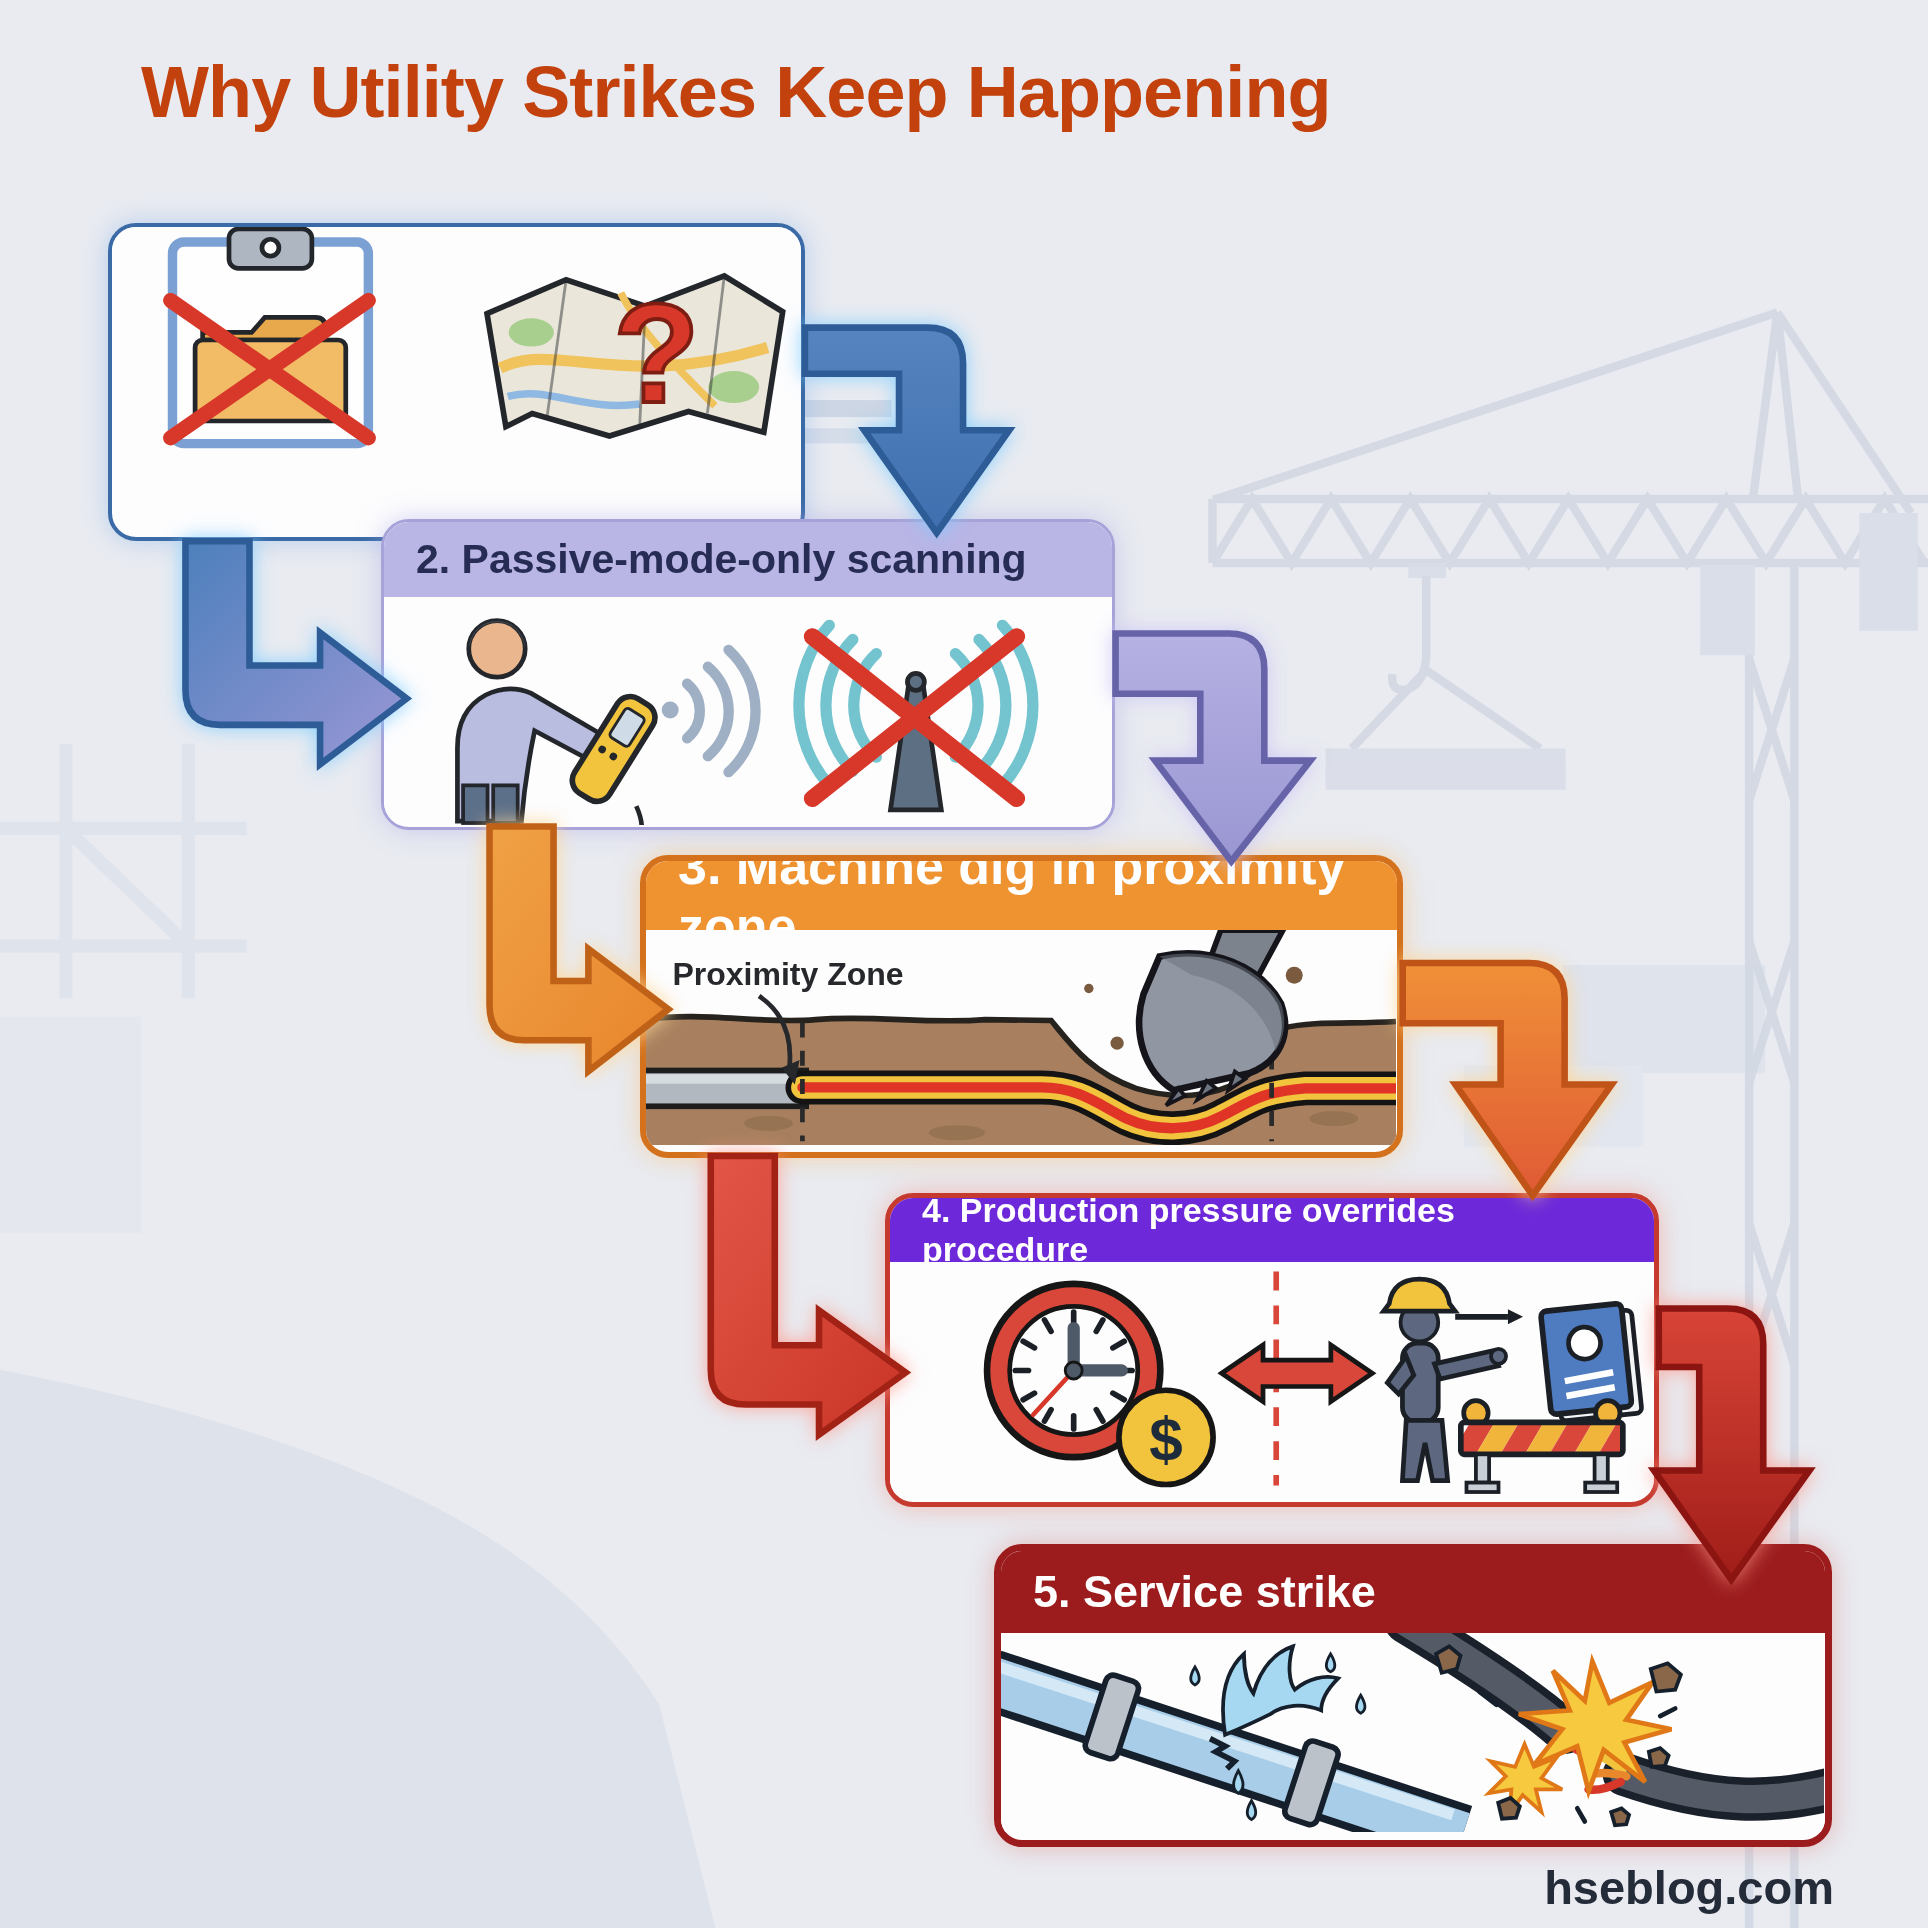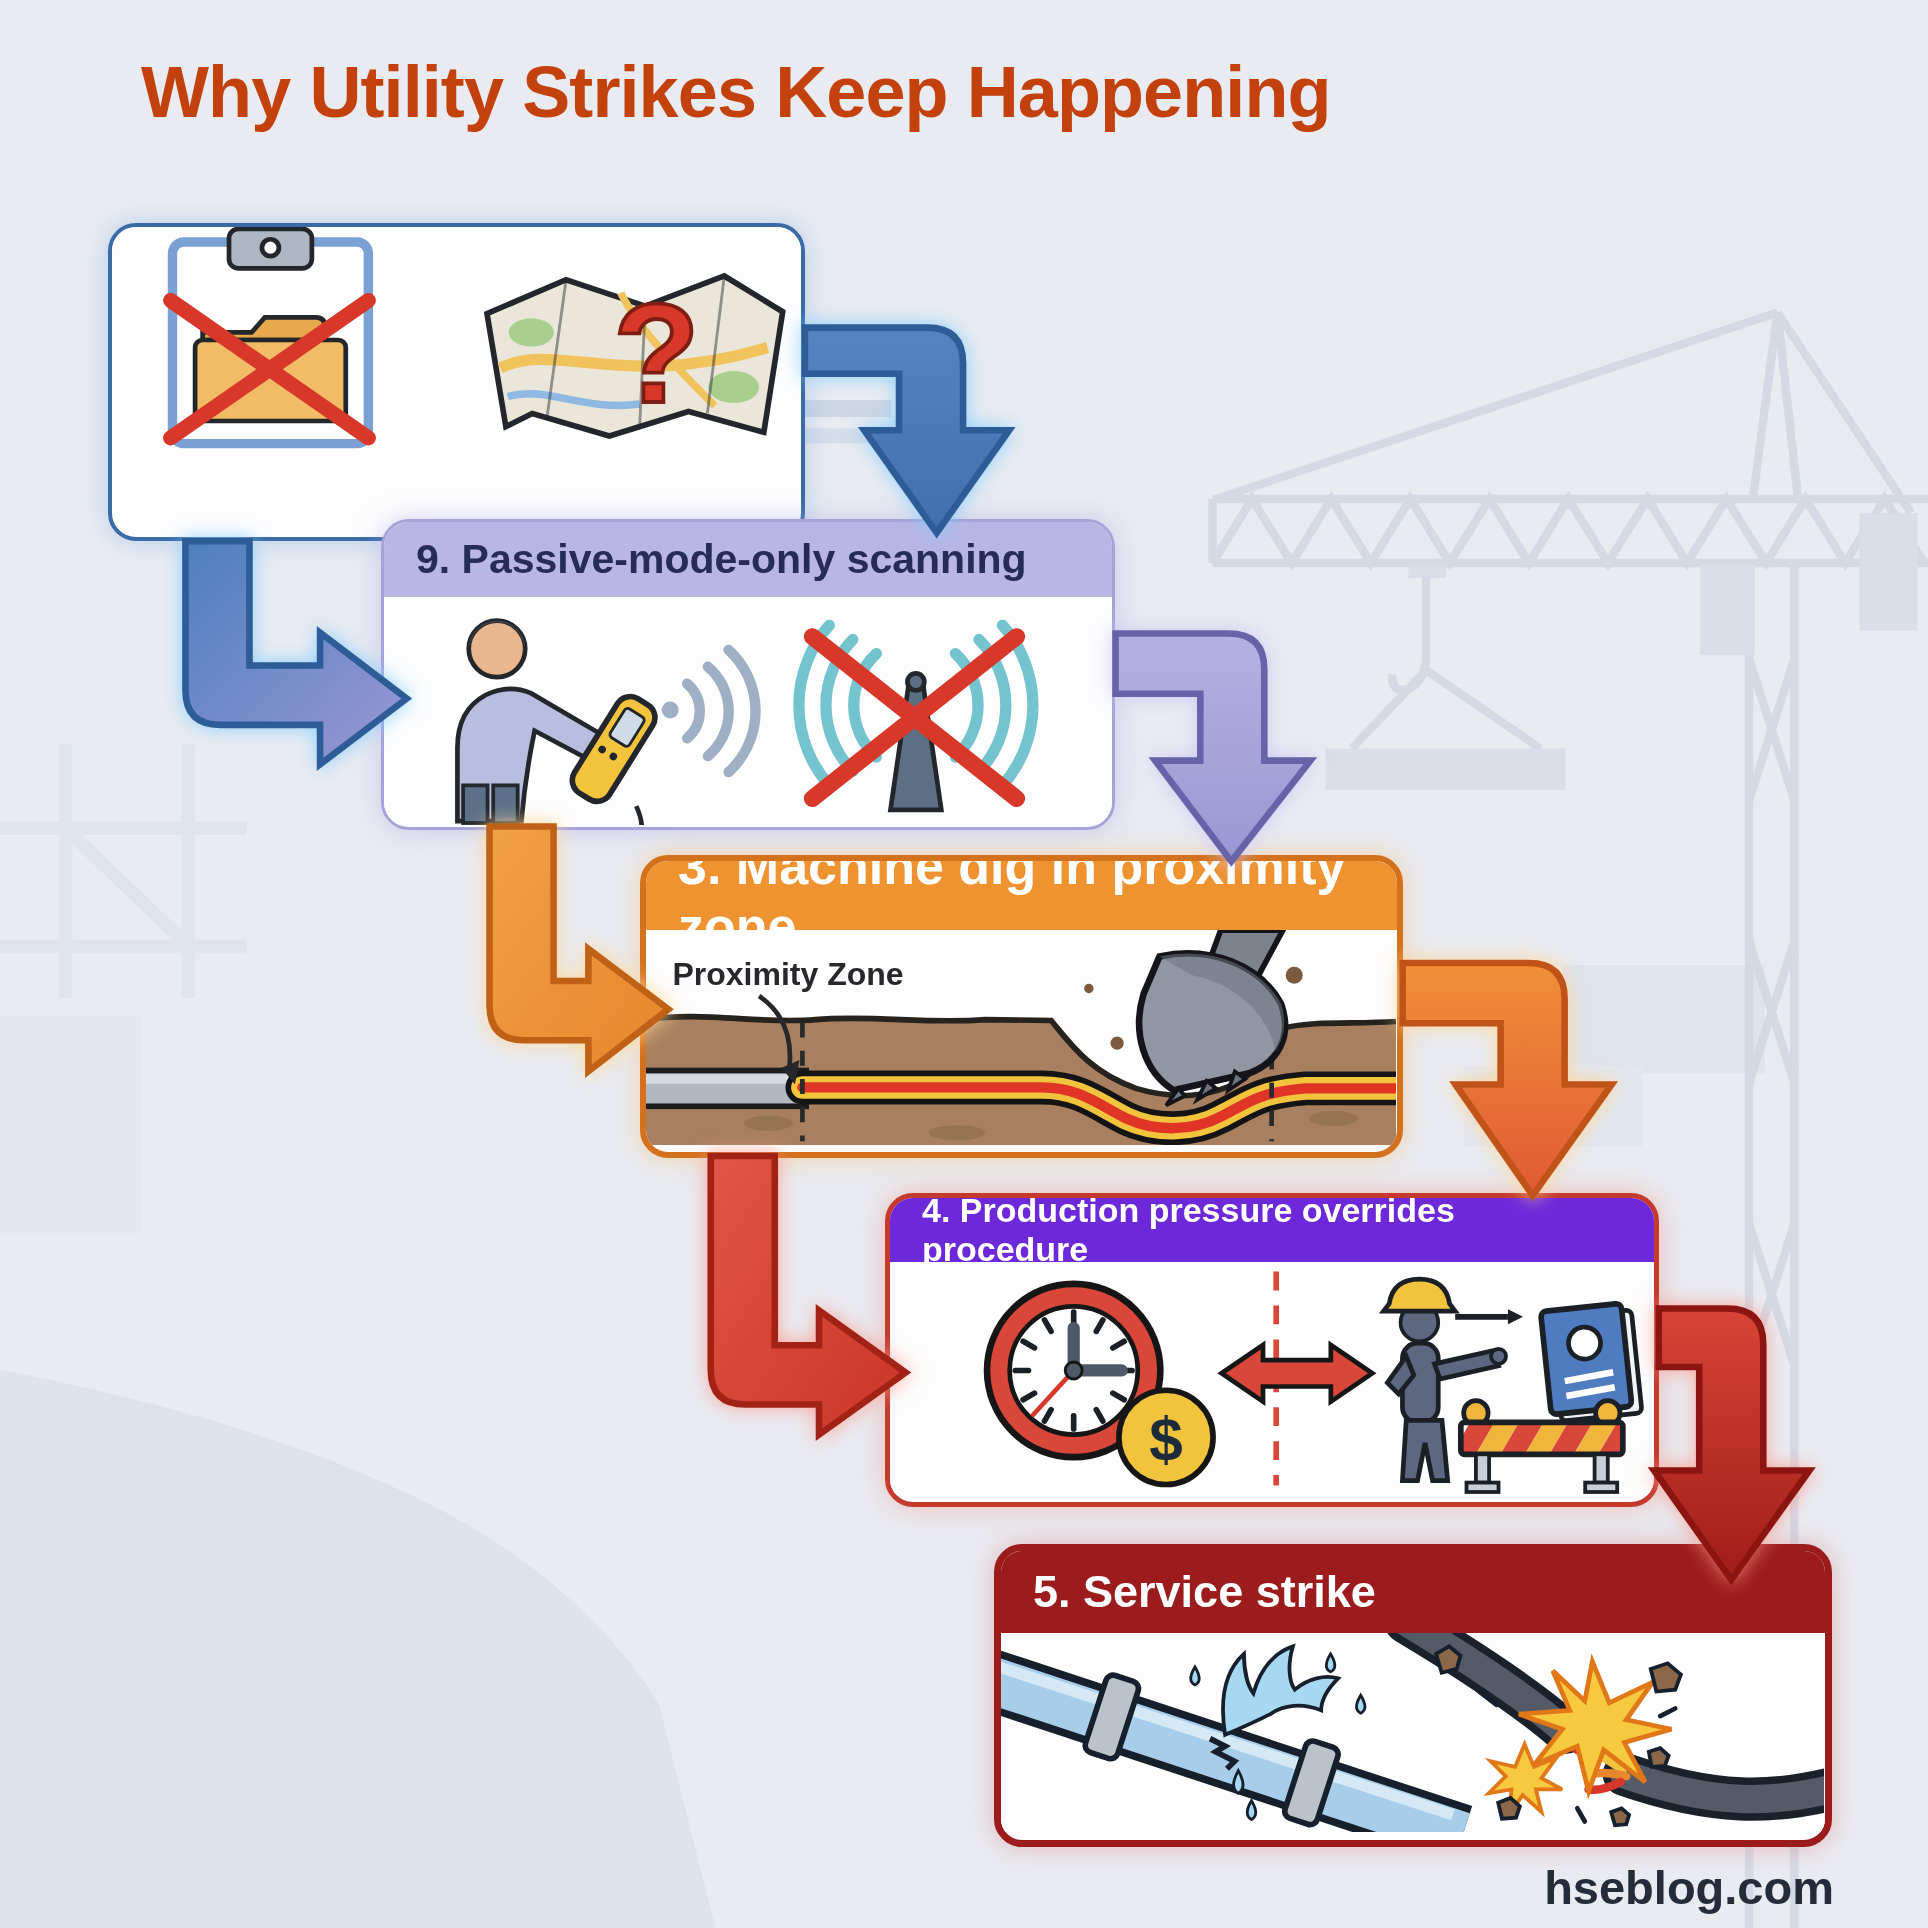--- a/index.html
+++ b/index.html
@@ -129,21 +129,21 @@
           <line x1="566" y1="84" x2="560" y2="214" stroke="#23262b" stroke-width="3" opacity="0.45"></line>
           <line x1="650" y1="52" x2="632" y2="198" stroke="#23262b" stroke-width="3" opacity="0.45"></line>
           <text x="578" y="186" text-anchor="middle" font-size="150" font-weight="800" fill="#d8382a" stroke="#7e1d12" stroke-width="4">?</text>
         </g>
       </svg>
     </div>
   </div>
 
   <div class="box box2">
     <div class="box-header">
-      <span>9. Passive-mode-only scanning</span>
+      <span>2. Passive-mode-only scanning</span>
     </div>
     <div class="box-body">
       <svg viewBox="0 0 768 242" width="723" height="228">
         <g>
           <path d="M78,238 L78,160 Q78,120 108,104 Q132,92 156,102 L238,150 L224,176 L160,142 Q150,190 146,238 Z" fill="#b9bde0" stroke="#23262b" stroke-width="5"></path>
           <rect x="84" y="200" width="26" height="40" fill="#5d7089" stroke="#23262b" stroke-width="4"></rect>
           <rect x="116" y="200" width="26" height="40" fill="#5d7089" stroke="#23262b" stroke-width="4"></rect>
           <circle cx="120" cy="55" r="30" fill="#e9b68e" stroke="#23262b" stroke-width="5"></circle>
           <path d="M90,55 a30,30 0 0 1 60,0 q-6,-28 -30,-28 q-24,0 -30,28 z" fill="#3c4148"></path>
           <g transform="rotate(32 240 160)">

